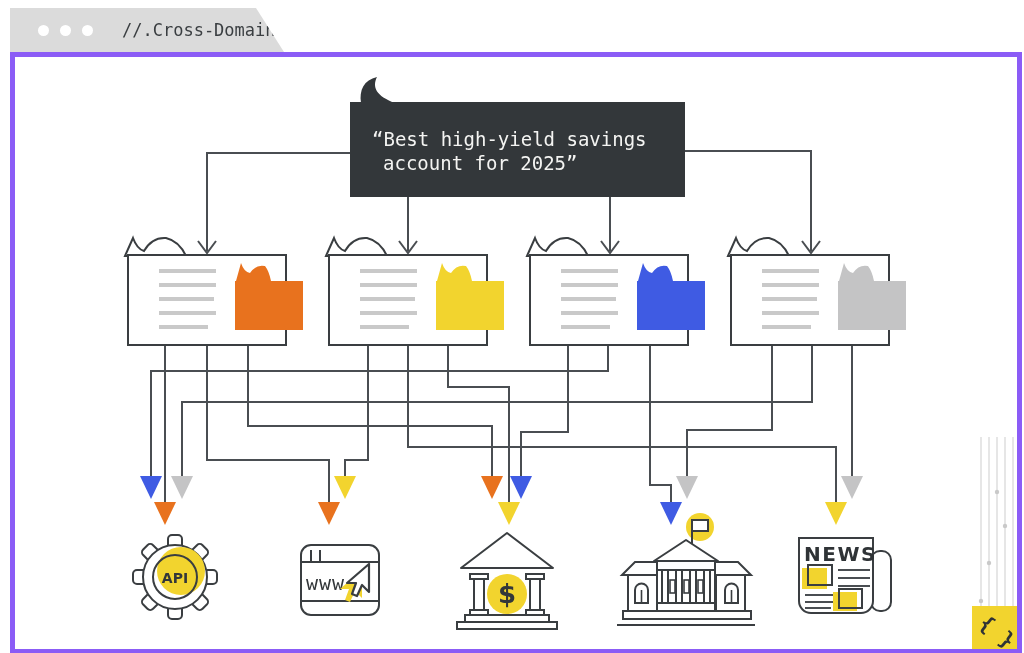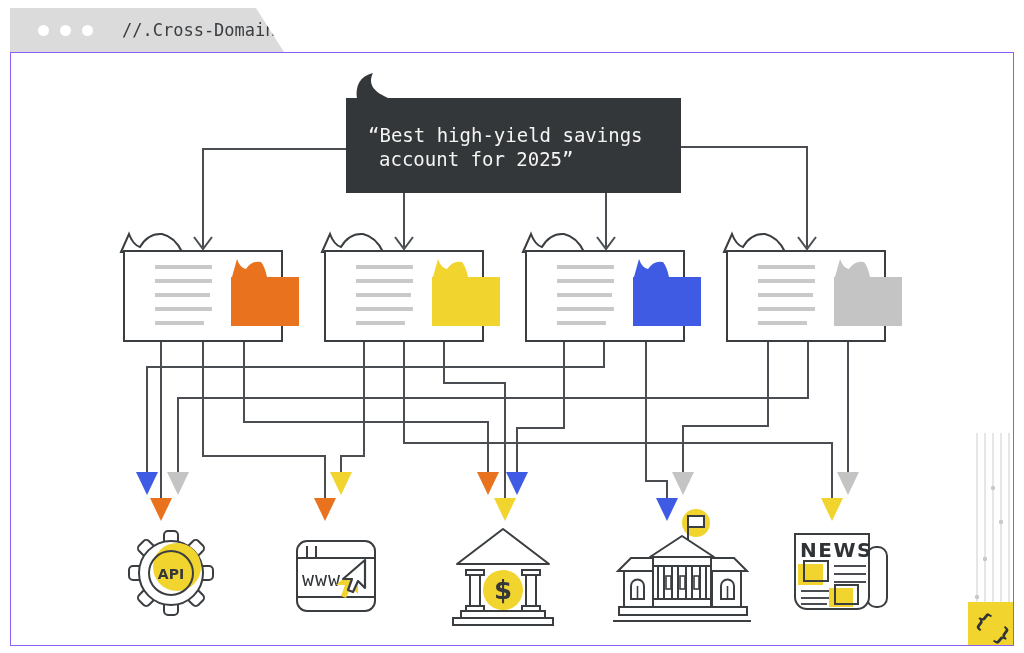--- a/index.html
+++ b/index.html
@@ -5,21 +5,21 @@
   html,body{margin:0;padding:0;background:#fff;}
   .stage{position:relative;width:1024px;height:653px;background:#ffffff;overflow:hidden;
          font-family:"DejaVu Sans Mono",monospace;}
   .tab{position:absolute;left:10px;top:8px;width:274px;height:44px;background:#DBDBDB;
        clip-path:polygon(0 0,246px 0,274px 100%,0 100%);
        display:flex;align-items:center;}
   .dots{display:flex;gap:11px;margin-left:28px;}
   .dot{width:11px;height:11px;border-radius:50%;background:#ffffff;}
   .tab-title{margin-left:29px;font-size:17px;color:#3A3E41;letter-spacing:0px;}
   .canvas{position:absolute;left:10px;top:52px;width:1002px;height:592px;
-          background:#fff;border:1px solid #8b5cf6;}
+          background:#fff;border:5px solid #8b5cf6;}
   svg{display:block;}
   .bubble-text{font:19px "DejaVu Sans Mono",monospace;fill:#F4F4F2;}
   .api-label{font:600 14px "DejaVu Sans",sans-serif;fill:#33373A;text-anchor:middle;}
   .www-label{font:20px "DejaVu Sans Mono",monospace;fill:#33373A;letter-spacing:1px;}
   .dollar-label{font:bold 26px "DejaVu Sans",sans-serif;fill:#33373A;text-anchor:middle;}
   .news-label{font:bold 20px "DejaVu Sans",sans-serif;fill:#2F3336;letter-spacing:1.5px;}
   .badge-label{font:bold 21px "DejaVu Sans Mono",monospace;fill:#2F3336;text-anchor:middle;}
 </style>
 </head>
 <body>

